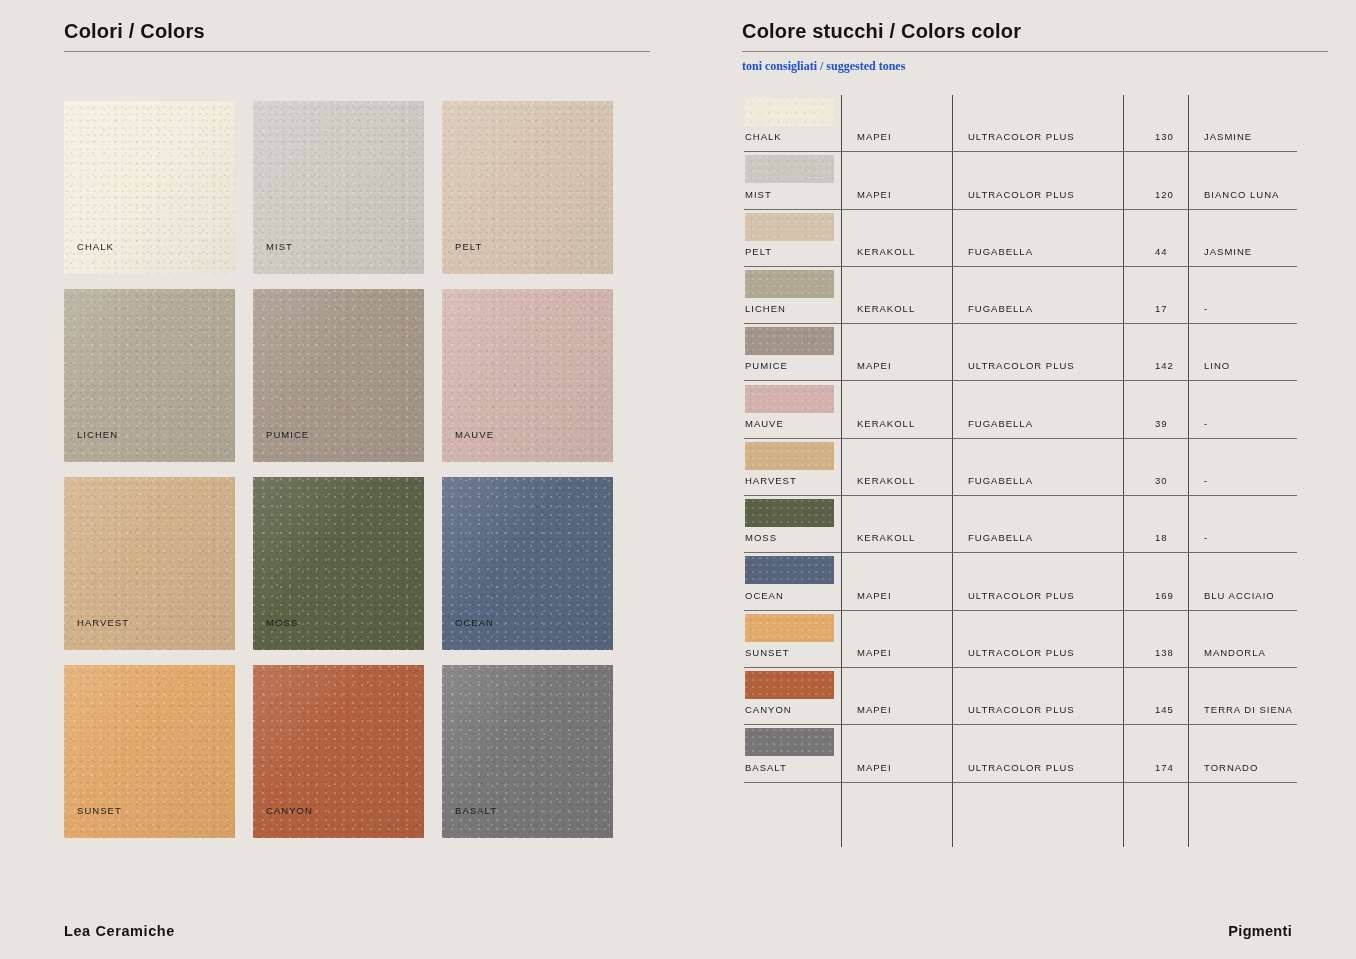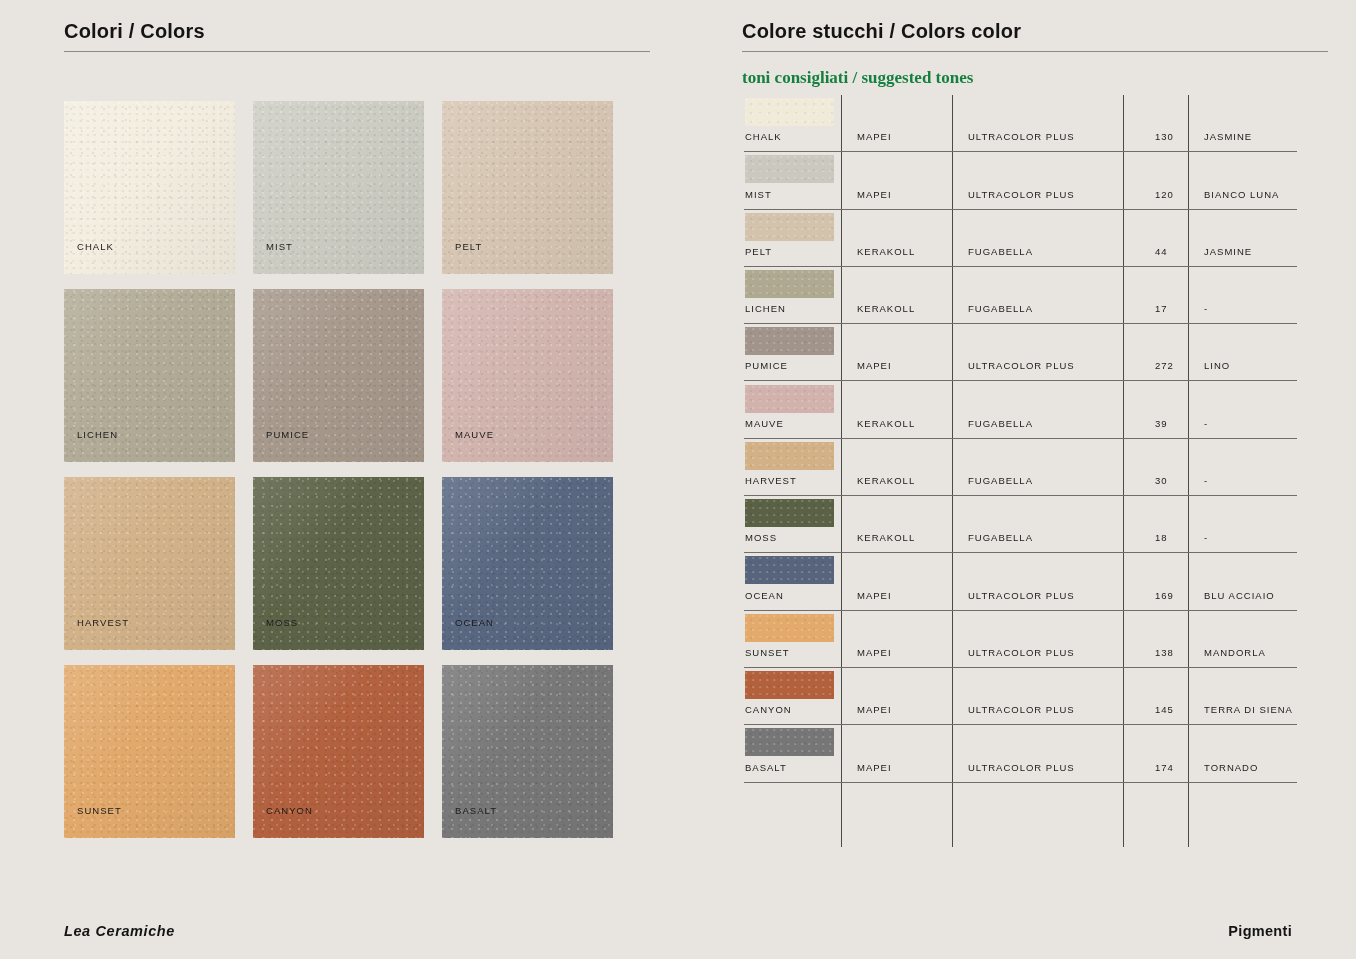--- a/index.html
+++ b/index.html
@@ -44,24 +44,23 @@
     white-space: nowrap;
   }
   .rule {
     height: 1px;
     background: #8d8a86;
     width: 100%;
   }
   .subtitle {
     font-family: "Liberation Serif", serif;
     font-weight: bold;
-    font-size: 17px;
+    font-size: 12px;
     padding-top: 7px;
-    color: #15803d;
-    margin-top: 9px;
+    color: #1d4ed8;
   }
 
   
   #swatch-grid {
     position: absolute;
     left: 64px;
     top: 101px;
     width: 551px;
     display: grid;
     grid-template-columns: repeat(3, 171px);
@@ -164,21 +163,20 @@
 
   
   .footer-left {
     position: absolute;
     left: 64px;
     bottom: 20px;
     font-size: 14.5px;
     font-weight: bold;
     letter-spacing: 0.6px;
     color: #141414;
-    font-style: italic;
   }
   .footer-right {
     position: absolute;
     right: 64px;
     bottom: 20px;
     font-size: 14.5px;
     font-weight: bold;
     letter-spacing: 0.3px;
     color: #141414;
     text-align: center;
@@ -320,21 +318,21 @@
       <div class="tcell c-tone">-</div>
       <div class="hline"></div>
     </div>
     <div class="trow" style="top: 229.2px;">
       <div class="tswatch" style="background: rgb(161, 148, 138);">
         <div class="grain"></div>
       </div>
       <div class="tcell c-name">PUMICE</div>
       <div class="tcell c-brand">MAPEI</div>
       <div class="tcell c-prod">ULTRACOLOR PLUS</div>
-      <div class="tcell c-code">272</div>
+      <div class="tcell c-code">142</div>
       <div class="tcell c-tone">LINO</div>
       <div class="hline"></div>
     </div>
     <div class="trow" style="top: 286.5px;">
       <div class="tswatch" style="background: rgb(210, 178, 172);">
         <div class="grain"></div>
       </div>
       <div class="tcell c-name">MAUVE</div>
       <div class="tcell c-brand">KERAKOLL</div>
       <div class="tcell c-prod">FUGABELLA</div>

